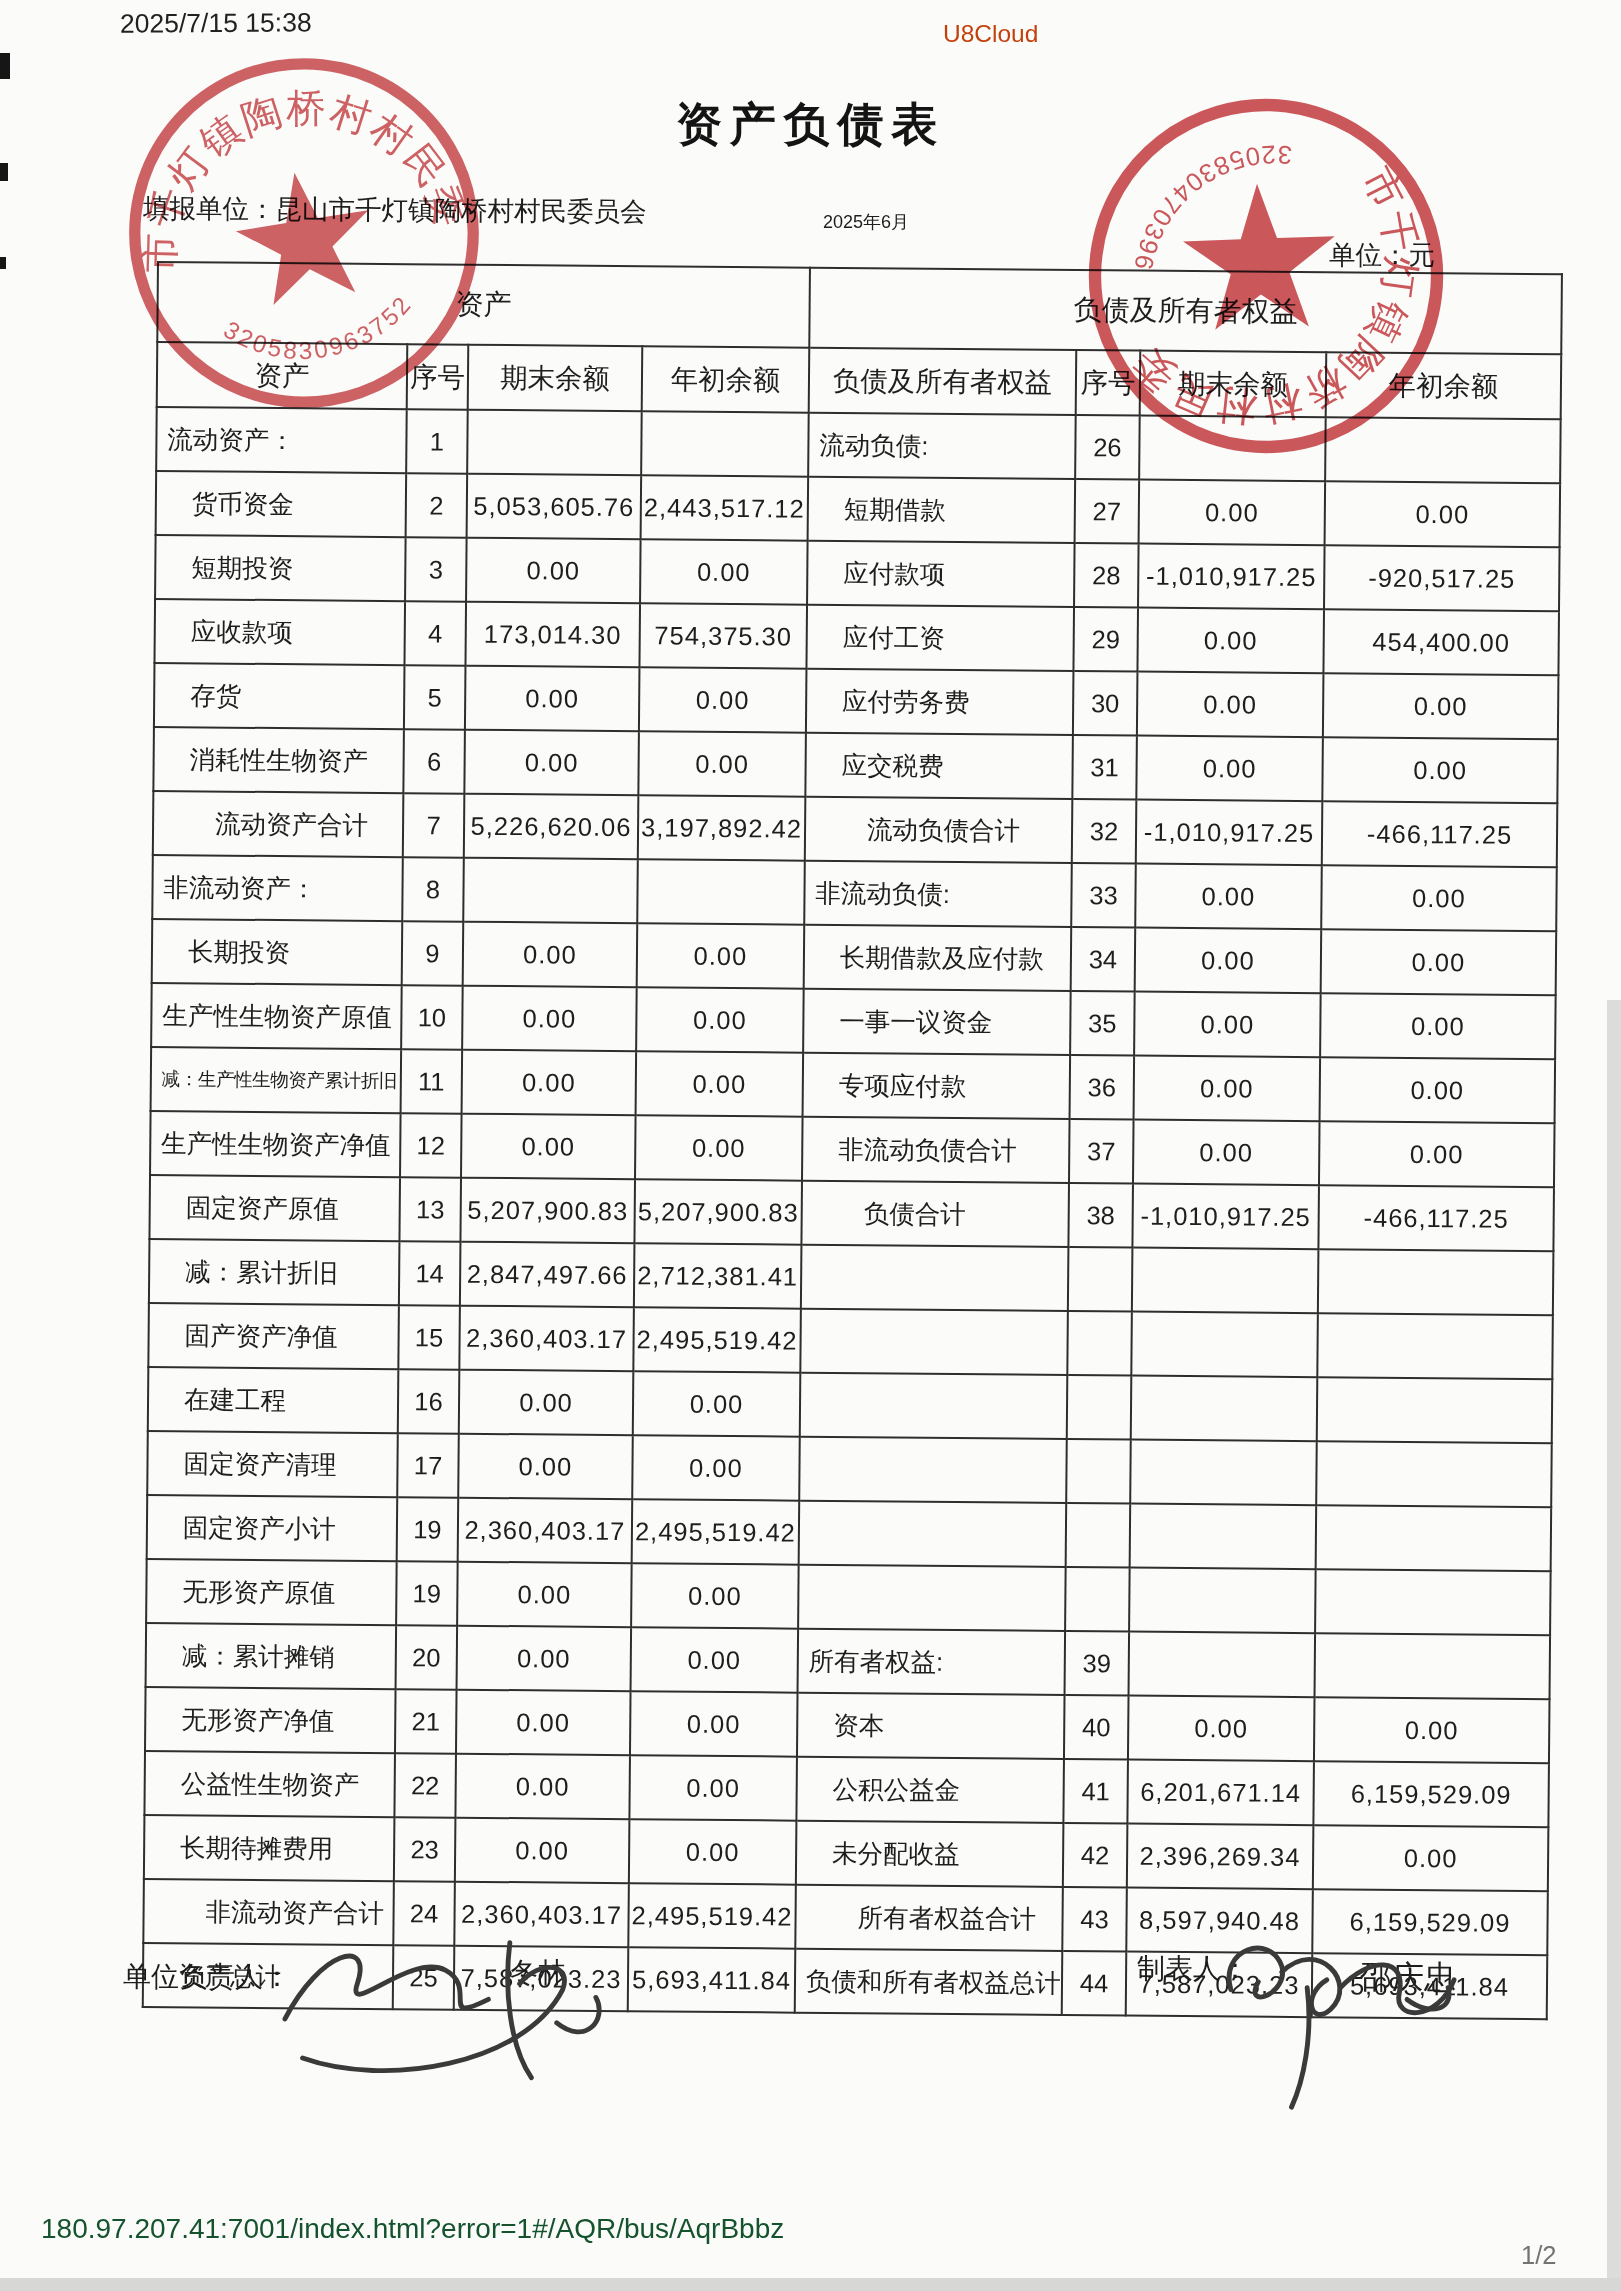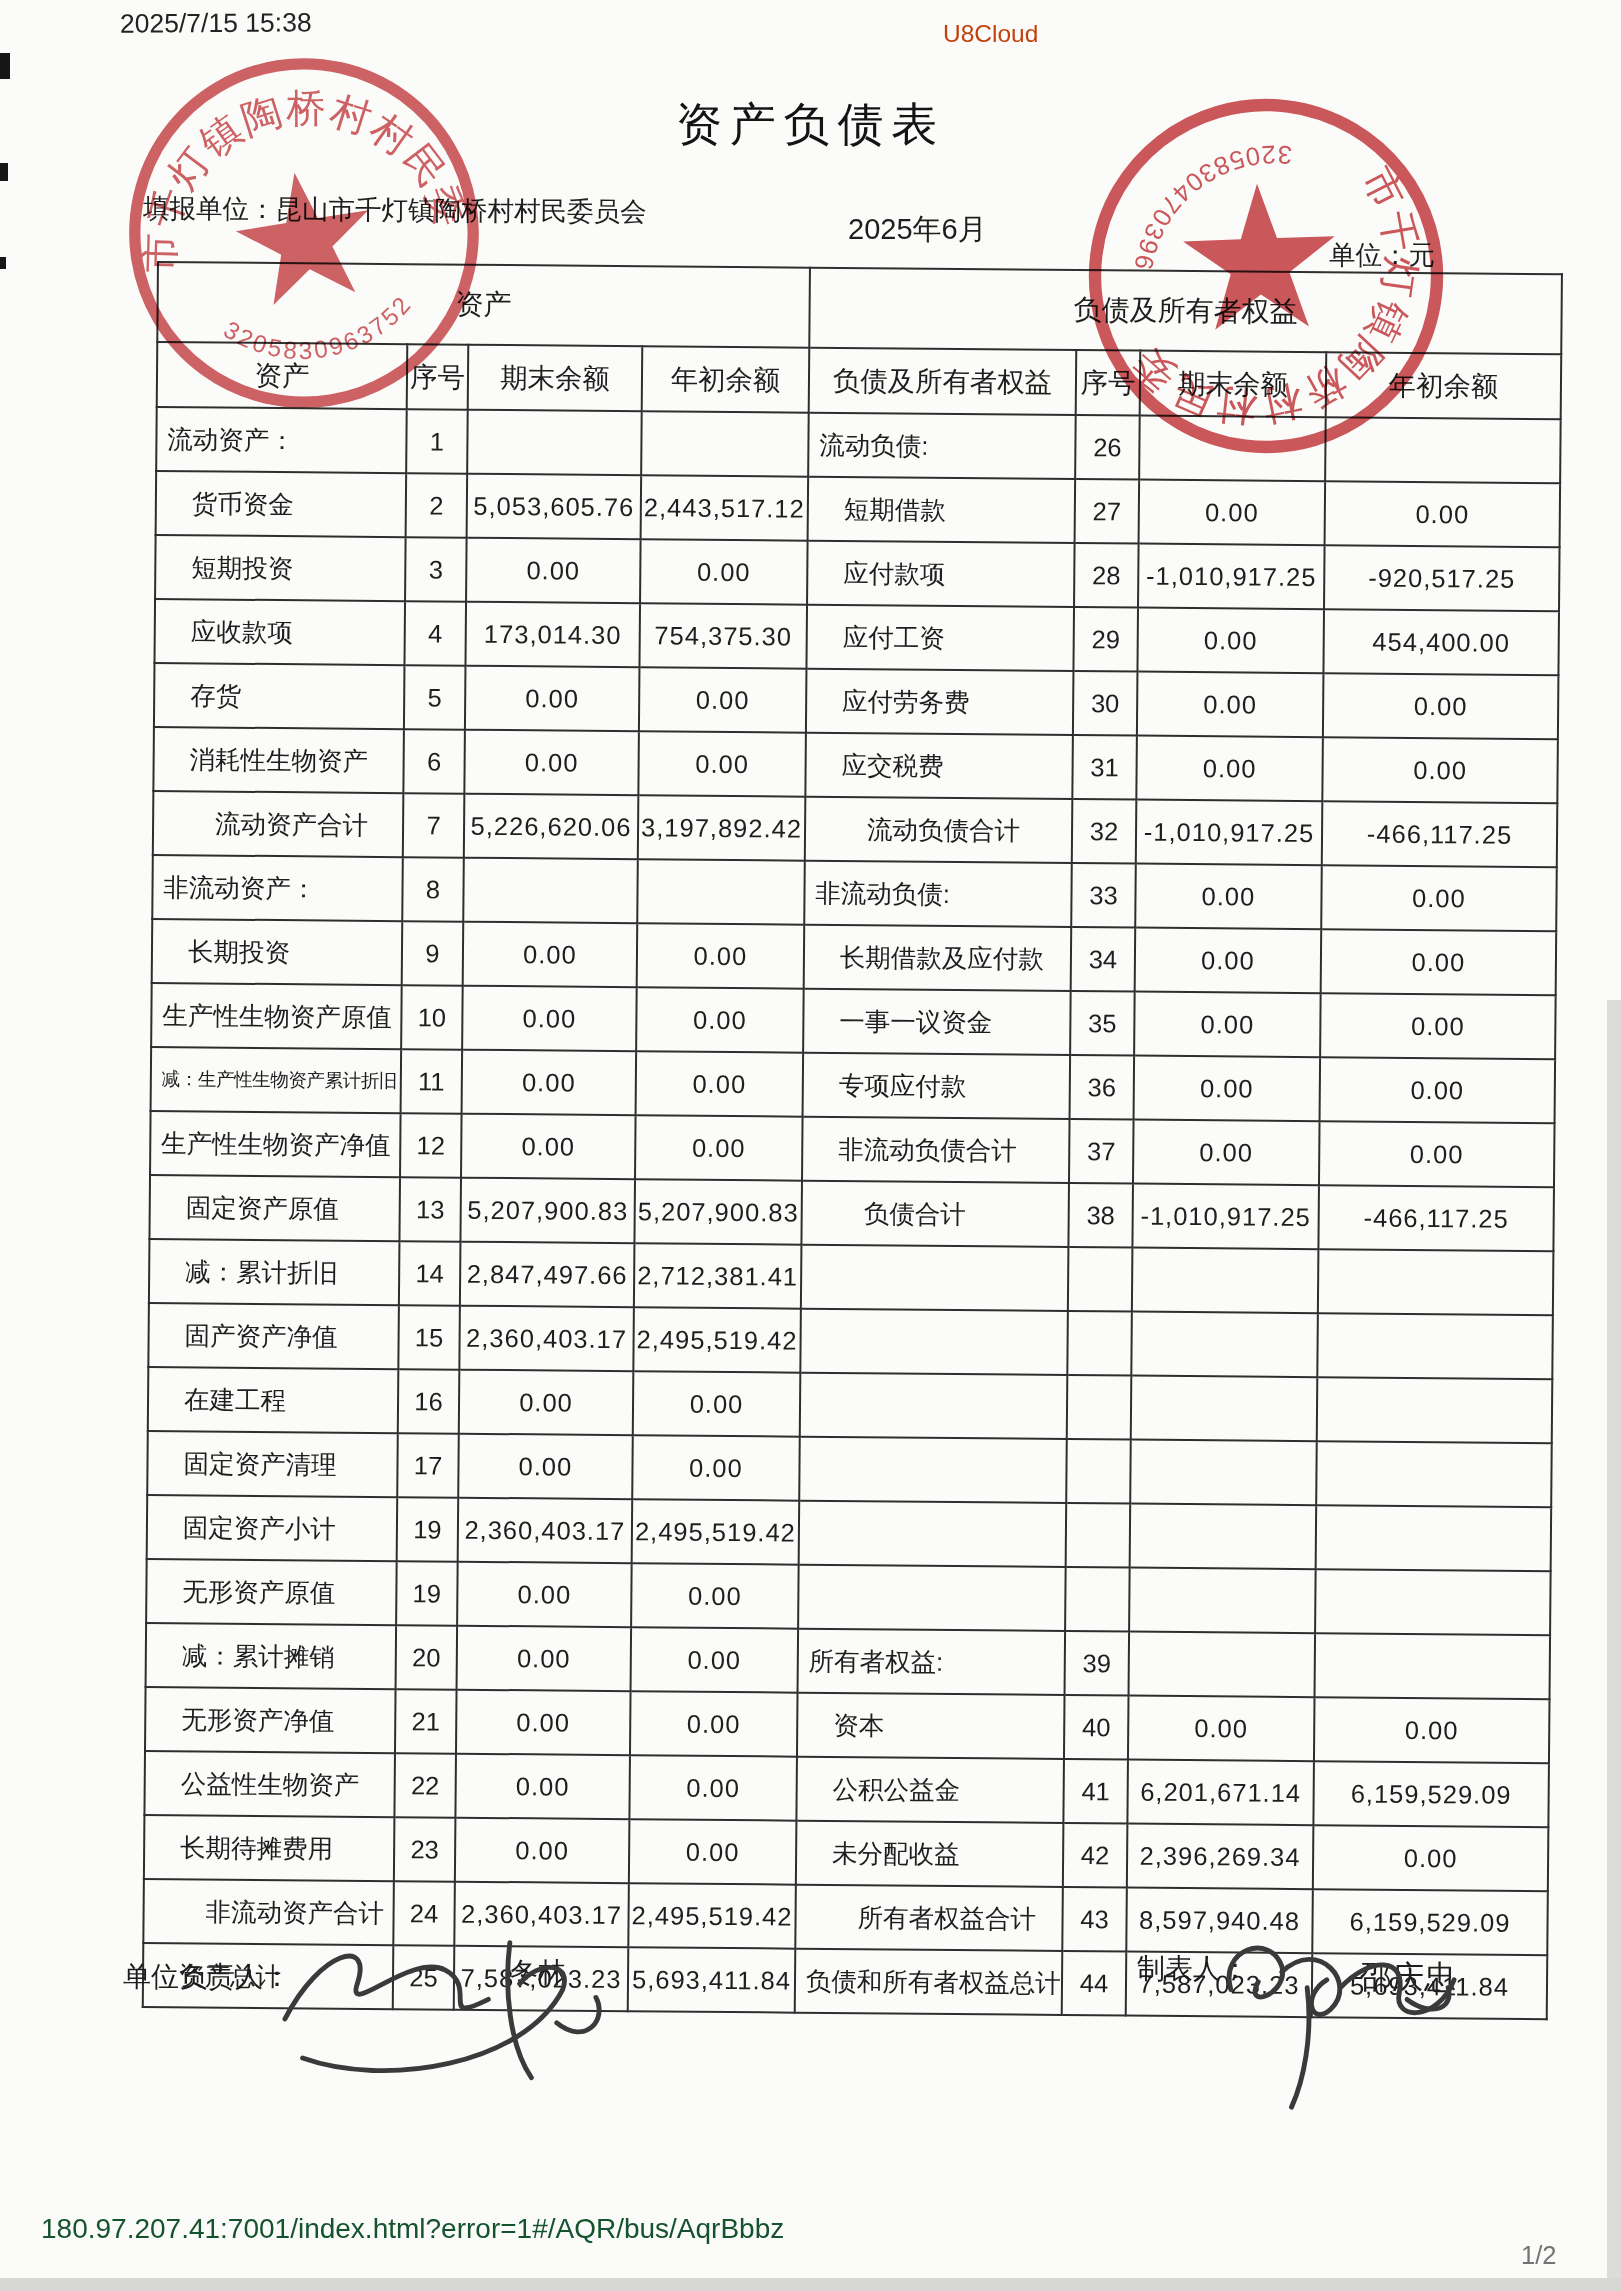--- a/index.html
+++ b/index.html
@@ -5,23 +5,23 @@
   html,body{margin:0;padding:0}
   body{
     width:1621px;height:2292px;position:relative;overflow:hidden;
     background:#fbfbf9;color:#1e1e1e;
     font-family:"Liberation Sans","DejaVu Sans",sans-serif;
   }
   .abs{position:absolute}
   
   .print-date{left:120px;top:7.8px;font-size:26.5px;color:#222;transform:rotate(-0.4deg)}
   .app-name{left:943px;top:19.6px;font-size:24.5px;color:#c2410c}
-  .doc-title{left:50%;top:94px;transform:translateX(-50%);font-size:46px;font-weight:400;letter-spacing:7.8px;color:#141414}
+  .doc-title{left:50%;top:94px;transform:translateX(-50%);font-size:46px;font-weight:700;letter-spacing:7.8px;color:#141414}
   .report-unit{left:143px;top:192px;font-size:26.5px;transform:rotate(0.4deg)}
-  .period{left:848px;top:210px;font-size:29px}
+  .period{left:823px;top:210px;font-size:18px}
   .unit{left:1329px;top:237px;font-size:26.5px}
   
   .sheet-table{left:157px;top:261px;transform:rotate(0.5deg);transform-origin:0 0}
   table{border-collapse:collapse;table-layout:fixed;width:1404px;background:transparent}
   td{border:2px solid #2e2e2e;overflow:hidden;white-space:nowrap;padding:0}
   .secRow td{height:78px;text-align:center;font-size:28px}
   .hdrRow td{height:63px;text-align:center;font-size:27.4px}
   tbody td{height:62px;font-size:25.5px}
   td.lbl{text-align:left;padding-left:9.8px;font-size:25.5px}
   td.lbl.ind1{padding-left:35px}

